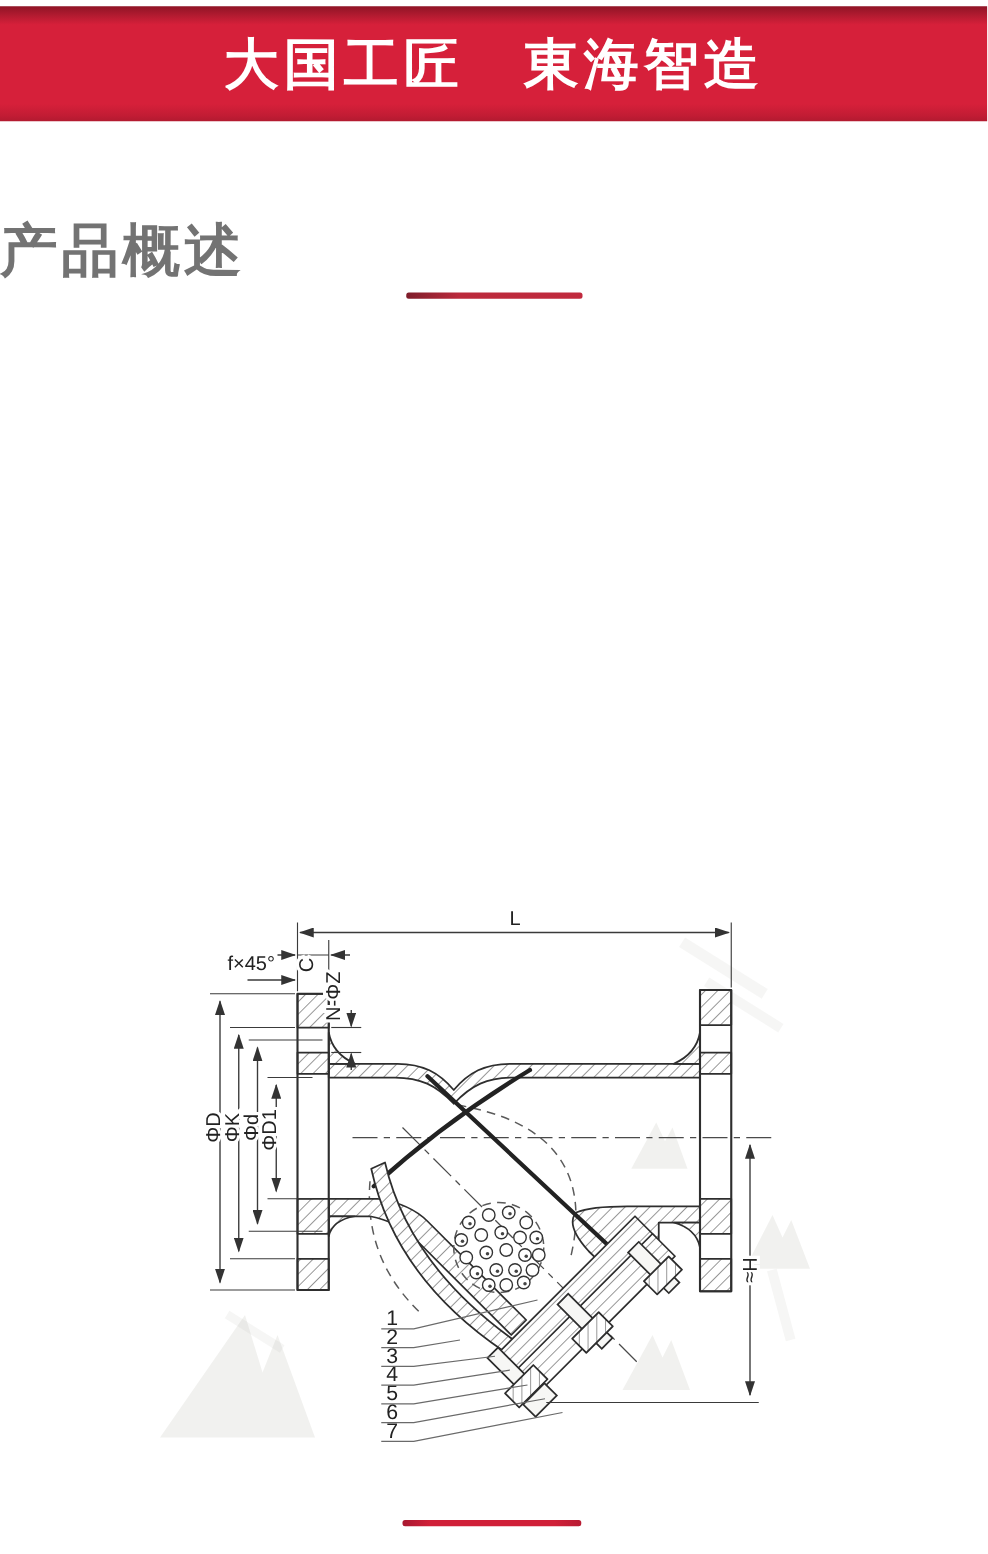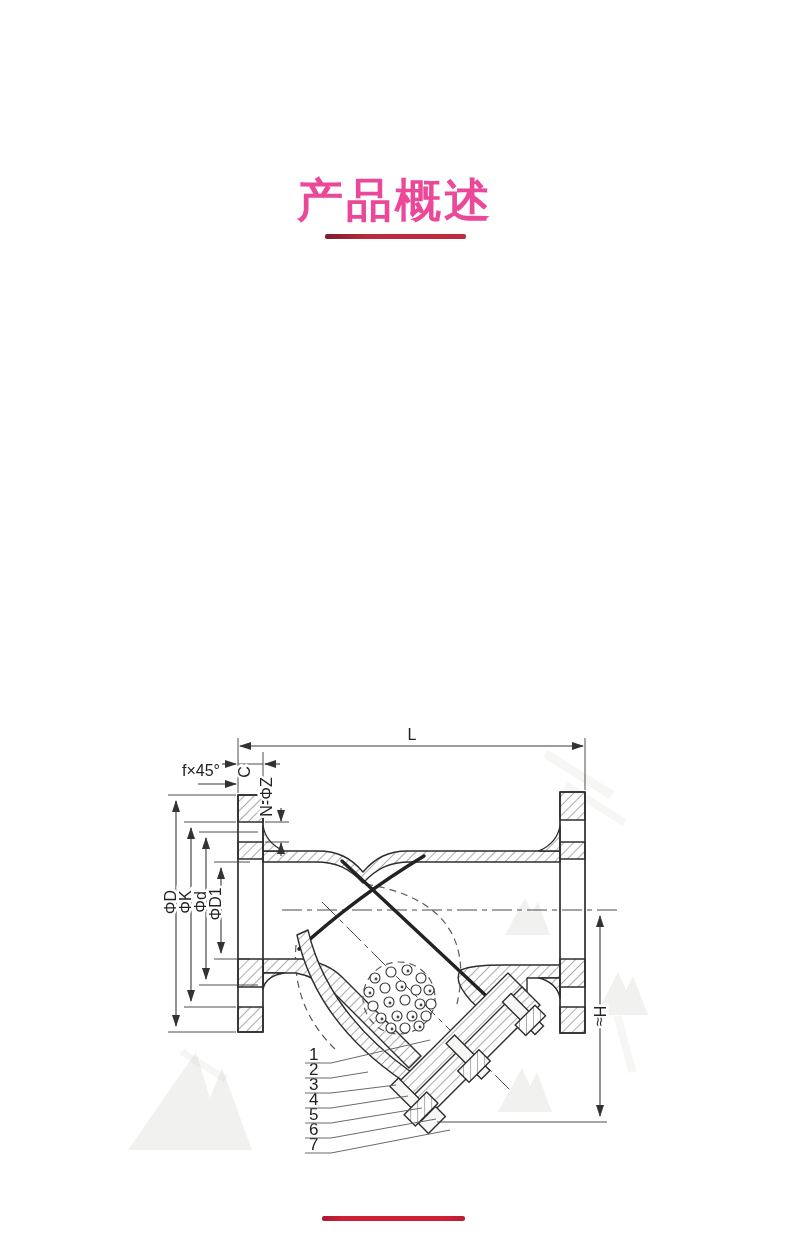--- a/index.html
+++ b/index.html
@@ -2,22 +2,22 @@
 <html><head>
 <meta charset="utf-8">
 <style>
   html,body{margin:0;padding:0;background:#ffffff;}
   .page{position:relative;width:790px;height:1243px;background:#fff;overflow:hidden;
         font-family:"Liberation Sans","DejaVu Sans",sans-serif;}
   .banner{position:absolute;top:5px;left:0;width:790px;height:92px;
           background:linear-gradient(180deg,#8f1426 0%,#ae1a2f 7%,#d6203a 16%,#d6203a 85%,#c21c34 95%,#b21a30 100%);
           display:flex;align-items:center;justify-content:center;}
   .banner-title{color:#ffffff;font-size:44px;font-weight:bold;letter-spacing:4px;}
-  .section-title{position:absolute;top:170px;left:0;width:790px;text-align:center;
-          font-size:46px;font-weight:bold;color:#ec4899;letter-spacing:3px;}
+  .section-title{position:absolute;top:170px;left:0;width:790px;
+          font-size:46px;font-weight:bold;color:#737373;letter-spacing:3px;}
   .title-underline{position:absolute;top:234px;left:325px;width:141px;height:5px;
           background:linear-gradient(90deg,#7e1d2a,#bb2a3c 30%,#c12a3e);border-radius:2px;}
   .overview{position:absolute;top:299px;left:42px;width:707px;
           font-size:31px;line-height:44.4px;color:#262626;letter-spacing:2px;
           text-align:justify;text-indent:2em;}
   .drawing{position:absolute;top:680px;left:0;}
   .redbar{position:absolute;top:1216px;left:322px;width:143px;height:5px;
           background:linear-gradient(90deg,#a81830,#d02038 15%,#d02038 85%,#b81c33);border-radius:2px;}
   
   .ol{fill:none;stroke:#2e2e2e;stroke-width:1.7;stroke-linejoin:round;}
@@ -35,20 +35,23 @@
   .ph{fill:#ffffff;stroke:#333;stroke-width:1.1;}
   .pd{fill:#444;}
   .wm{fill:#b2afa8;opacity:0.18;}
   .wms{fill:#b8b5ae;opacity:0.12;}
 </style>
 </head>
 <body>
 
 <div class="page">
 
+  <div class="banner">
+    <span class="banner-title">大国工匠　東海智造</span>
+  </div>
 
   <div class="section-title">产品概述</div>
   <div class="title-underline"></div>
 
 
   <svg class="drawing" width="790" height="525" viewBox="0 680 790 525" xmlns="http://www.w3.org/2000/svg">
     <defs>
       <pattern id="ht" width="7" height="7" patternUnits="userSpaceOnUse" patternTransform="rotate(45)">
         <rect width="7" height="7" fill="#ffffff"></rect>
         <line x1="0" y1="0" x2="0" y2="7" stroke="#5a5a5a" stroke-width="1"></line>

